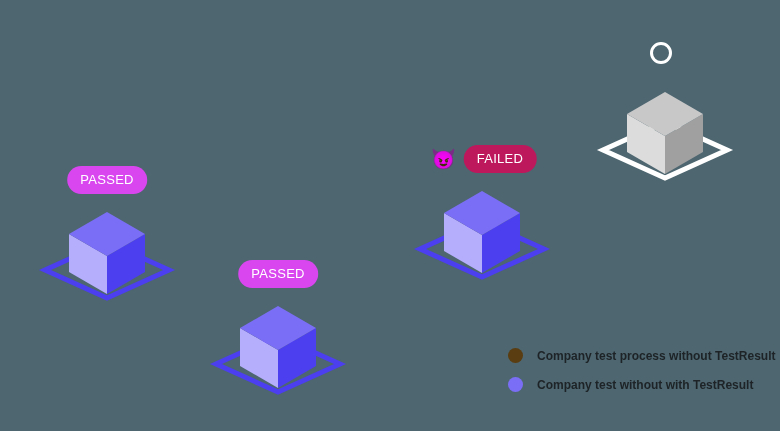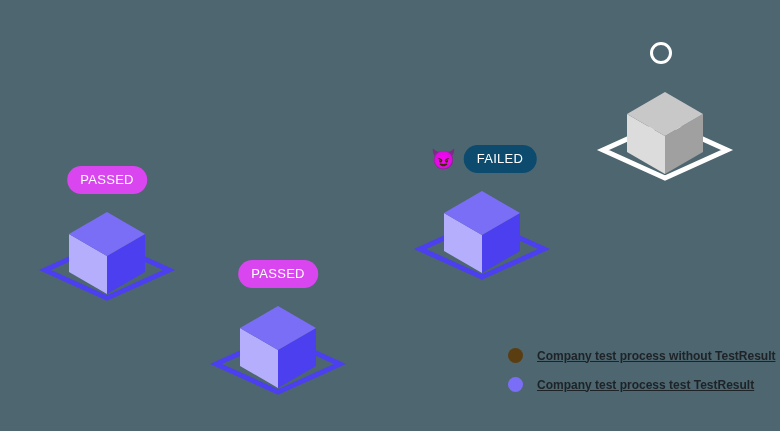--- a/index.html
+++ b/index.html
@@ -54,21 +54,21 @@
     display: inline-block;
     border-radius: 999px;
     color: #ffffff;
     font-size: 13px;
     font-weight: 400;
     letter-spacing: 0.3px;
     line-height: 1;
     padding: 7px 13px 8px 13px;
   }
   .badge-passed { background: #d946ef; }
-  .badge-failed { background: #0c4a6e; }
+  .badge-failed { background: #be185d; }
 
   .emoji {
     font-size: 20px;
     line-height: 1;
     display: inline-block;
   }
 
   
   .ring {
     position: absolute;
@@ -101,21 +101,20 @@
     height: 15px;
     border-radius: 50%;
     flex: 0 0 auto;
   }
   .legend-label {
     font-size: 12px;
     font-weight: bold;
     color: #1d2326;
     line-height: 1;
     white-space: nowrap;
-    text-decoration: underline;
   }
 </style>
 </head>
 <body style="background: rgb(77, 102, 112);">
 
 <div id="stage">
 
   <div class="node" style="left:107px; top:248px;">
     <div class="art">
       <svg width="136" height="104" viewBox="0 0 136 104" aria-hidden="true">
@@ -175,17 +174,17 @@
     <div class="ring" style="left:-4px; top:-75px;"></div>
   </div>
 
   <div id="legend">
     <div class="legend-item">
       <span class="legend-dot" style="background:#5a3d10;"></span>
       <span class="legend-label">Company test process without TestResult</span>
     </div>
     <div class="legend-item">
       <span class="legend-dot" style="background:#7b6ef6;"></span>
-      <span class="legend-label">Company test process test TestResult</span>
+      <span class="legend-label">Company test without with TestResult</span>
     </div>
   </div>
 
 </div>
 
 </body></html>

